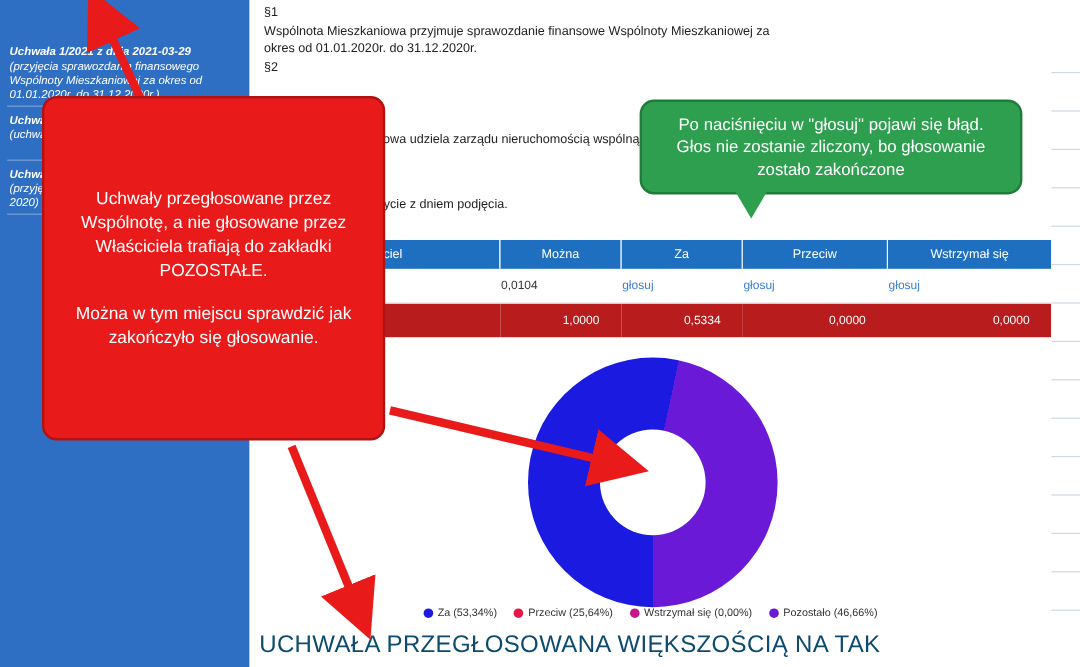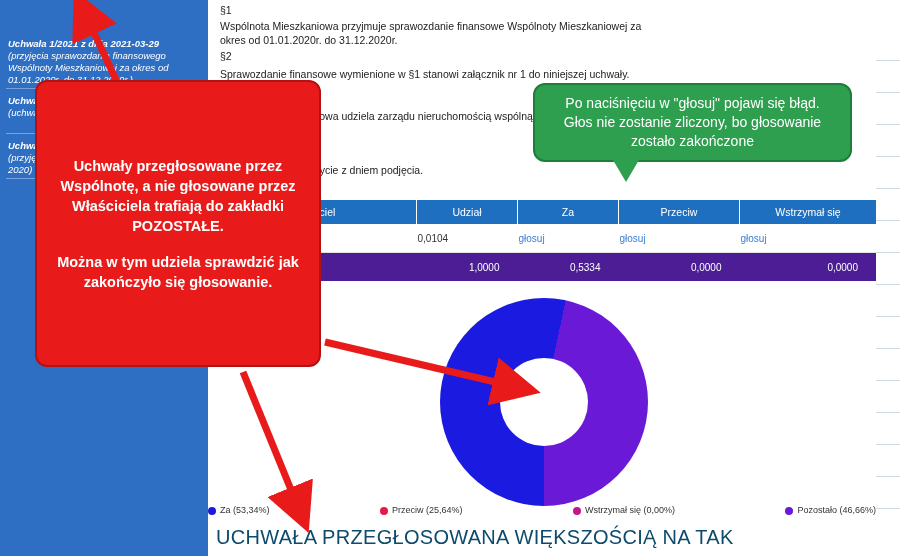--- a/index.html
+++ b/index.html
@@ -108,21 +108,21 @@
     color: #333333;
     font-size: 10px;
     border-bottom: 1px solid #e3e3e3;
   }
   .vote-link {
     color: #3b7fd4;
     text-decoration: none;
     font-size: 10px;
   }
   .vote-table tr.sum td {
-    background: #4c1d95;
+    background: #b91c1c;
     color: #ffffff;
     height: 26px;
     border-bottom: none;
   }
   .vote-table td.r { text-align: right; padding-right: 18px; }
   .vote-table td.l { text-align: left; padding-left: 14px; }
   
   .chart-wrap {
     position: absolute;
     left: 208px;
@@ -146,21 +146,21 @@
     height: 88px;
     border-radius: 50%;
     background: #ffffff;
   }
   .legend {
     position: absolute;
     left: 0;
     top: 215px;
     width: 668px;
     display: flex;
-    justify-content: space-between;
+    justify-content: center;
     gap: 14px;
     font-size: 9px;
     color: #333333;
   }
   .legend span.dot {
     display: inline-block;
     width: 8px; height: 8px;
     border-radius: 50%;
     margin-right: 4px;
     vertical-align: middle;
@@ -216,21 +216,21 @@
   .callout-green {
     left: 533px;
     top: 83px;
     width: 319px;
     height: 79px;
     background: #2e9e4f;
     border: 2px solid #1f7d3b;
     font-size: 14px;
     line-height: 19px;
   }
-  .callout p { margin: 0; font-weight: bold; }
+  .callout p { margin: 0; }
   .callout p + p { margin-top: 16px; }
   .tail {
     position: absolute;
     width: 0; height: 0;
   }
   .tail-green {
     left: 613px;
     top: 160px;
     border-left: 13px solid transparent;
     border-right: 13px solid transparent;
@@ -267,32 +267,31 @@
       <span class="t1">Uchwała</span>
       <span class="t2">(przyjęcia sprawozdania finansowego za rok 2020)</span>
     </div>
     <div class="side-sep" style="top:178px;"></div>
   </div>
 
   <div class="doc">
     <div class="para" style="left:12px; top:4px;">§1</div>
     <div class="para" style="left:12px; top:20px;">Wspólnota Mieszkaniowa przyjmuje sprawozdanie finansowe Wspólnoty Mieszkaniowej za okres od 01.01.2020r. do 31.12.2020r.</div>
     <div class="para" style="left:12px; top:50px;">§2</div>
-    <div class="para" style="left:12px; top:68px;">Sprawozdanie finansowe wymienione w §1 stanowi załącznik nr 1 do niniejszej uchwały.</div>
     <div class="para" style="left:12px; top:92px;">§3</div>
     <div class="para" style="left:12px; top:110px;">Wspólnota Mieszkaniowa udziela zarządu nieruchomością wspólną za rok 2020, nadwyżkę.</div>
     <div class="para" style="left:12px; top:142px;">§4</div>
     <div class="para" style="left:12px; top:164px;">Uchwała wchodzi w życie z dniem podjęcia.</div>
   </div>
 
   <table class="vote-table">
     <thead>
       <tr>
         <th style="width:208px;">Właściciel</th>
-        <th style="width:100px;">Udział</th>
+        <th style="width:100px;">Można</th>
         <th style="width:100px;">Za</th>
         <th style="width:120px;">Przeciw</th>
         <th style="width:136px; border-right:none;">Wstrzymał się</th>
       </tr>
     </thead>
     <tbody>
       <tr>
         <td class="l">Jan 4</td>
         <td>0,0104</td>
         <td><a class="vote-link" href="#">głosuj</a></td>
@@ -350,21 +349,21 @@
     <path d="M118,84 L88,20" stroke="#e81a1a" stroke-width="7" fill="none" marker-end="url(#ah)"></path>
 
     <path d="M325,342 L508,385" stroke="#e81a1a" stroke-width="7" fill="none" marker-end="url(#ah)"></path>
 
     <path d="M243,372 L296,502" stroke="#e81a1a" stroke-width="7" fill="none" marker-end="url(#ah)"></path>
   </svg>
 
   <div class="callout callout-red">
     <div>
       <p>Uchwały przegłosowane przez Wspólnotę, a nie głosowane przez Właściciela trafiają do zakładki POZOSTAŁE.</p>
-      <p>Można w tym udziela sprawdzić jak zakończyło się głosowanie.</p>
+      <p>Można w tym miejscu sprawdzić jak zakończyło się głosowanie.</p>
     </div>
   </div>
 
   <div class="callout callout-green">
     <span>Po naciśnięciu w "głosuj" pojawi się błąd. Głos nie zostanie zliczony, bo głosowanie zostało zakończone</span>
   </div>
   <div class="tail tail-green"></div>
 
 </div>
 

